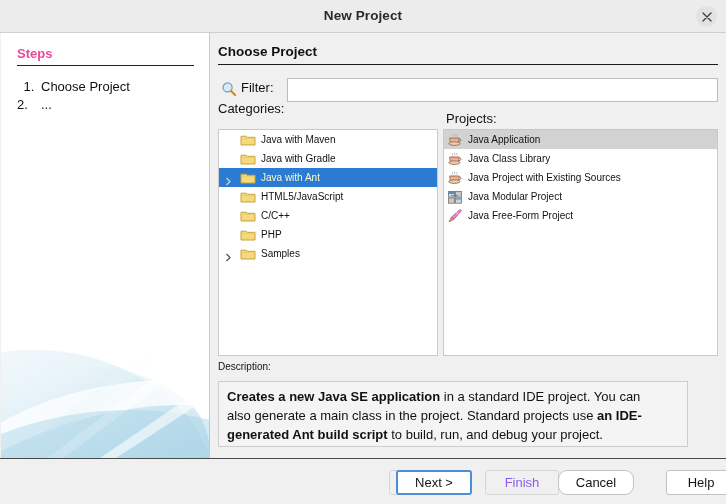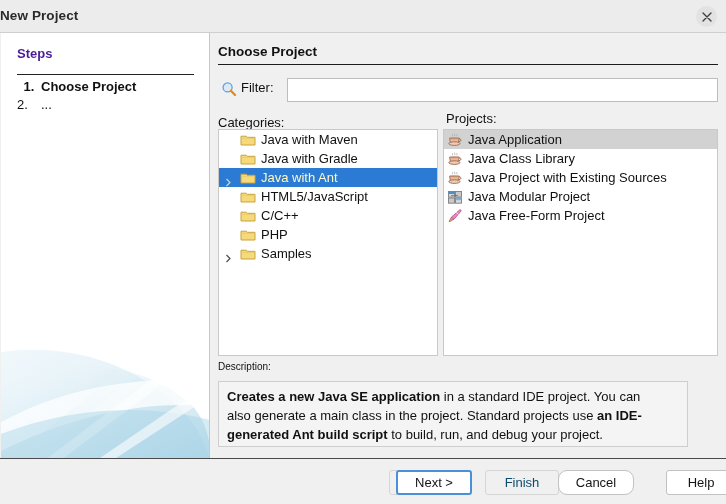--- a/index.html
+++ b/index.html
@@ -34,20 +34,21 @@
     height: 33px;
     background: #ececec;
     border-bottom: 1px solid #cfcfcf;
     box-sizing: border-box;
   }
   #title-text {
     position: absolute;
     left: 0; top: 0;
     width: 726px;
     line-height: 32px;
+    text-align: center;
     font-size: 13.5px;
     font-weight: bold;
     color: #2a2a2a;
     letter-spacing: .1px;
   }
   #close-button {
     position: absolute;
     right: 9px; top: 6px;
     width: 21px; height: 21px;
     border-radius: 50%;
@@ -66,34 +67,34 @@
     border-right: 1px solid #c8c8c8;
     box-sizing: border-box;
     overflow: hidden;
   }
   #steps-title {
     position: absolute;
     left: 16px; top: 13px;
     width: 177px;
     font-size: 13px;
     font-weight: bold;
-    color: #4c1d95;
-    padding-bottom: 13px;
+    color: #ec4899;
+    padding-bottom: 4px;
     border-bottom: 1px solid #222;
     box-sizing: border-box;
   }
   .step-row {
     position: absolute;
     left: 16px;
     font-size: 13px;
     color: #101010;
     white-space: nowrap;
   }
   .step-row .num { display:inline-block; width: 24px; }
-  .step-row.current { font-weight: bold; text-align: center; }
+  .step-row.current { font-weight: normal; text-align: center; }
   #step-1 { top: 46px; }
   #step-2 { top: 64px; }
 
   #steps-watermark {
     position: absolute;
     left: 0; bottom: 0;
     width: 209px; height: 170px;
     overflow: hidden;
     pointer-events: none;
   }
@@ -139,40 +140,40 @@
     padding: 0 4px;
     outline: none;
   }
 
   
   .list-label {
     position: absolute;
     font-size: 13px;
     color: #111;
   }
-  #categories-label { left: 8px; top: 82px; }
+  #categories-label { left: 8px; top: 68px; }
   #projects-label  { left: 236px; top: 78px; }
 
   
   .listbox {
     position: absolute;
     background: #ffffff;
     border: 1px solid #c9c9c9;
     box-sizing: border-box;
     overflow: hidden;
   }
   #categories-list { left: 8px;  top: 96px; width: 220px; height: 227px; }
   #projects-list   { left: 233px; top: 96px; width: 275px; height: 227px; }
 
   .row {
     position: relative;
     height: 19px;
     line-height: 19px;
     white-space: nowrap;
-    font-size: 13px;
+    font-size: 10px;
     color: #111;
     cursor: default;
   }
   .row .expander {
     position: absolute; left: 5px; top: 5px;
     width: 9px; height: 9px;
   }
   .row .ic {
     position: absolute; top: 2px;
     width: 16px; height: 16px;
@@ -228,21 +229,21 @@
     font-family: "Liberation Sans", sans-serif;
     font-size: 13px;
     color: #141414;
     background: #ffffff;
     border: 1px solid #c2c2c2;
     border-radius: 3px;
     box-sizing: border-box;
     cursor: default;
     white-space: nowrap;
   }
-  .btn.disabled { color: #0c4a6e; background: #f0f0f0; border-color: #d6d6d6; }
+  .btn.disabled { color: #8b5cf6; background: #f0f0f0; border-color: #d6d6d6; }
   .btn.focus { border: 2px solid #4a90d9; line-height: 21px; }
 
   #btn-back   { left: 389px; width: 72px; }
   #btn-next   { left: 396px; width: 76px; }
   #btn-finish { left: 485px; width: 74px; }
   #btn-cancel { left: 558px; width: 76px; border-radius: 9px; }
   #btn-help   { left: 642px; width: 70px; margin-left: 24px; }
 </style>
 </head>
 <body>

